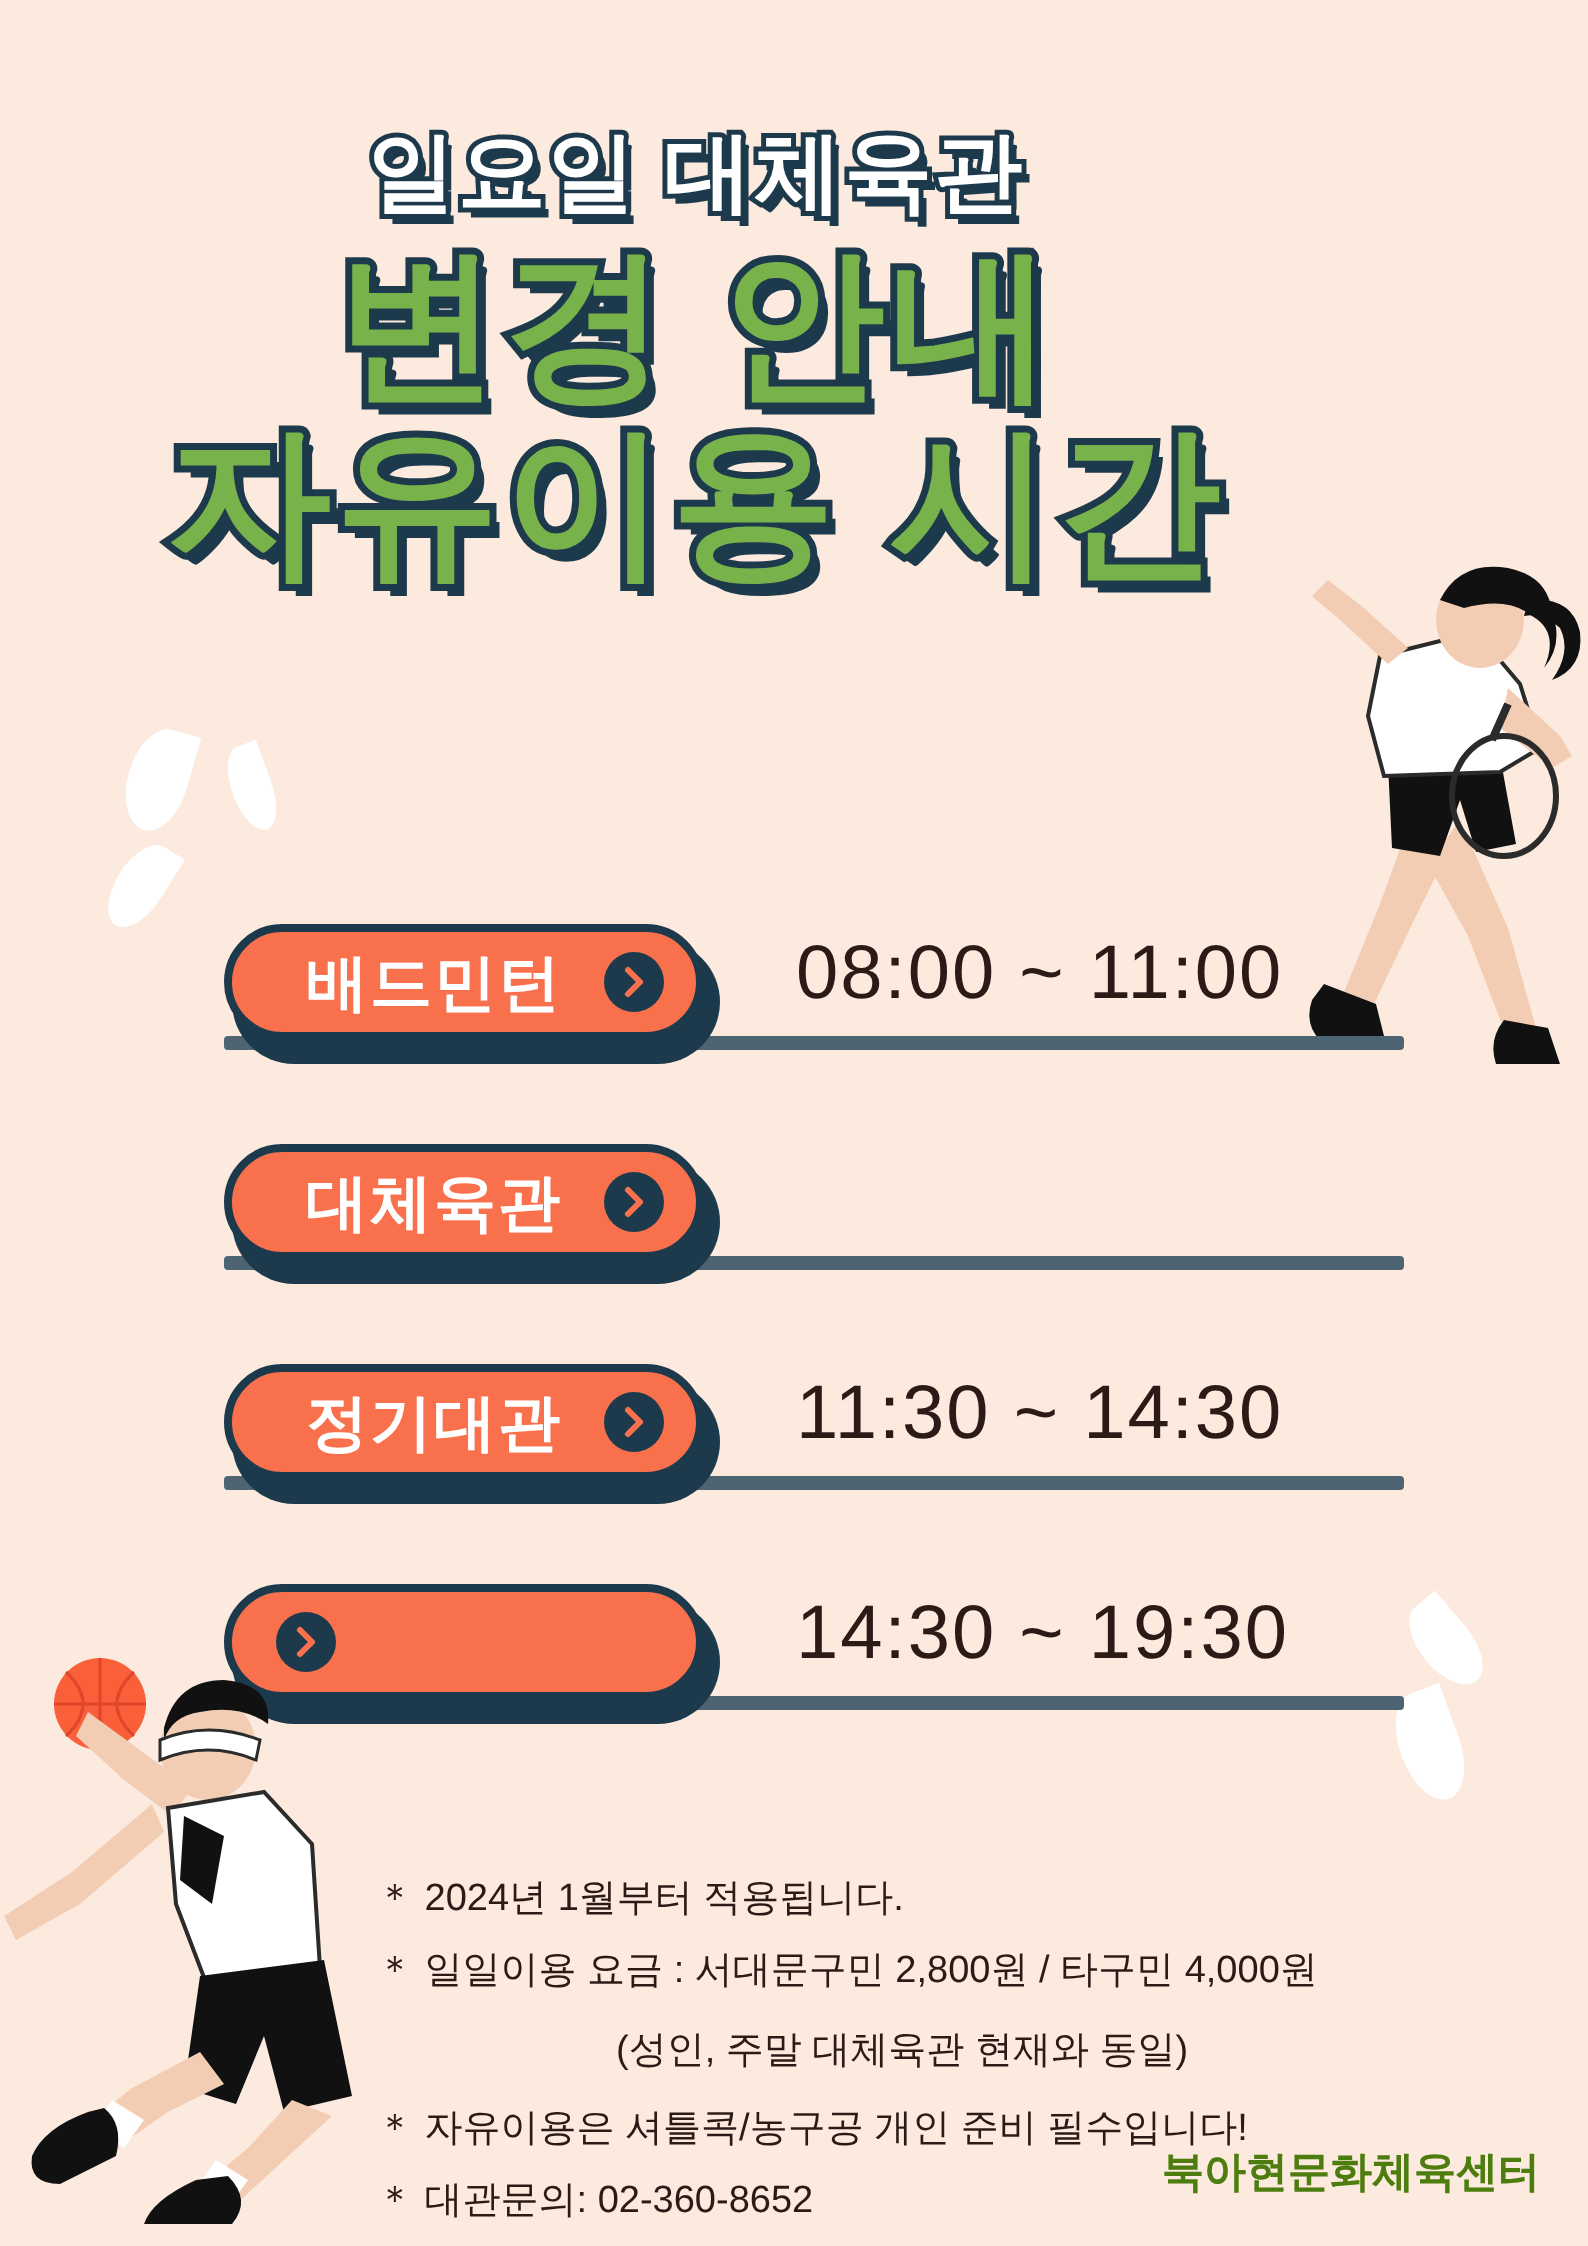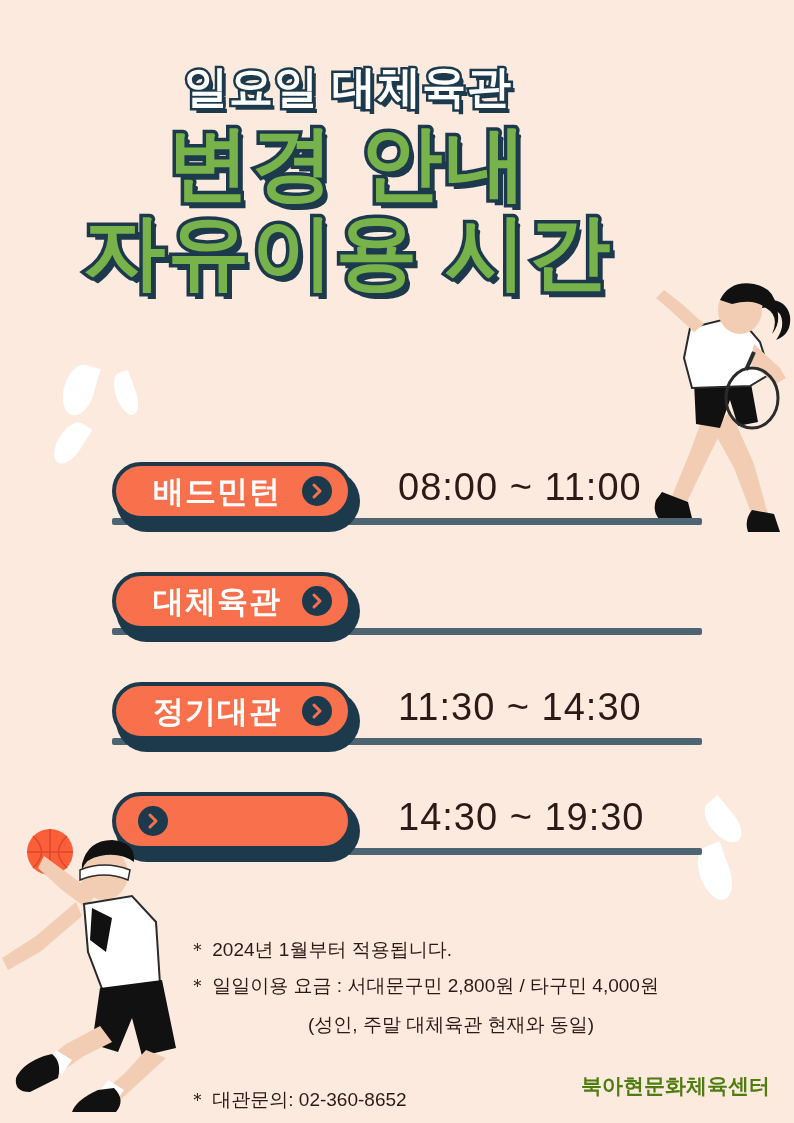--- a/index.html
+++ b/index.html
@@ -343,18 +343,19 @@
         <path d="M44 244 Q22 252 16 266 Q14 280 30 280 L58 266 Q62 250 52 242 Z" fill="#111"></path>
         <path d="M98 278 Q76 288 72 300 L116 300 Q126 288 114 276 Z" fill="#111"></path>
       </g>
     </svg>
   </div>
 
   <div class="notes">
     <div class="note">＊ 2024년 1월부터 적용됩니다.</div>
     <div class="note">＊ 일일이용 요금 : 서대문구민 2,800원  /  타구민 4,000원</div>
     <div class="note-sub">(성인, 주말 대체육관 현재와 동일)</div>
+    <div class="note">＊ 자유이용은 셔틀콕/농구공 개인 준비 필수입니다!</div>
   </div>
 
   <div class="note-contact">＊ 대관문의: 02-360-8652</div>
   <div class="brand">북아현문화체육센터</div>
 
 </div>
 
 </body></html>

